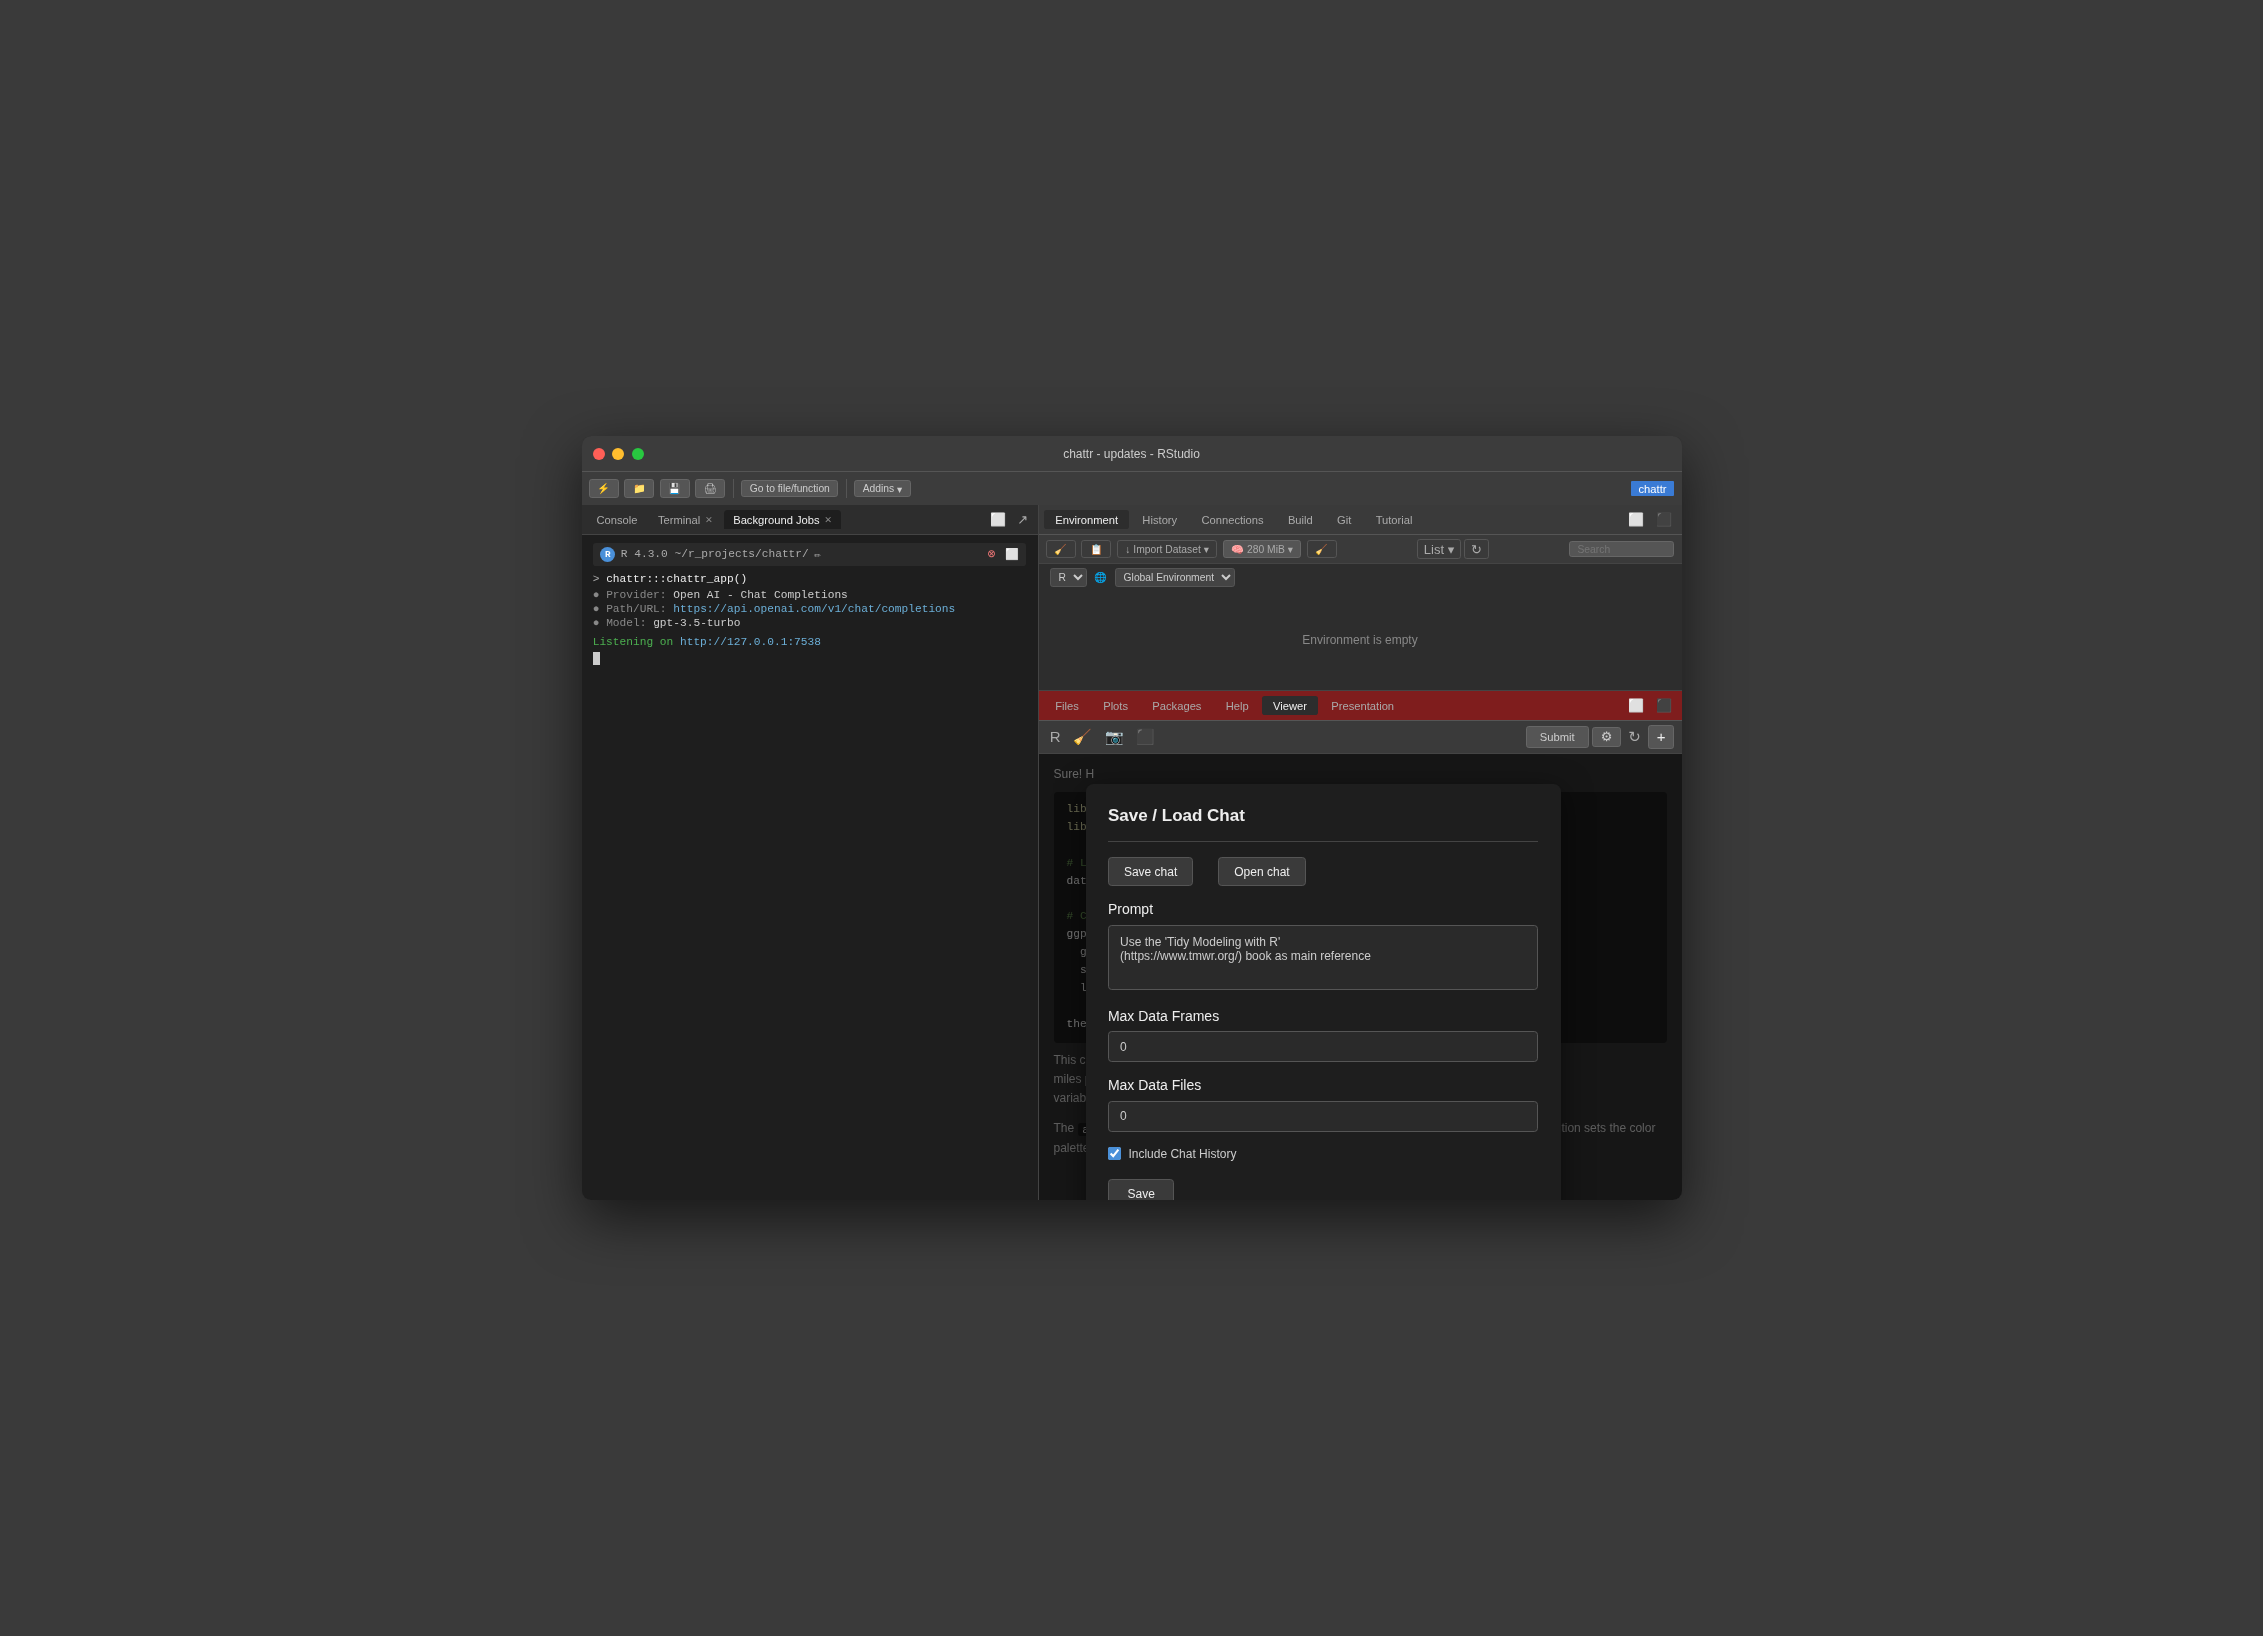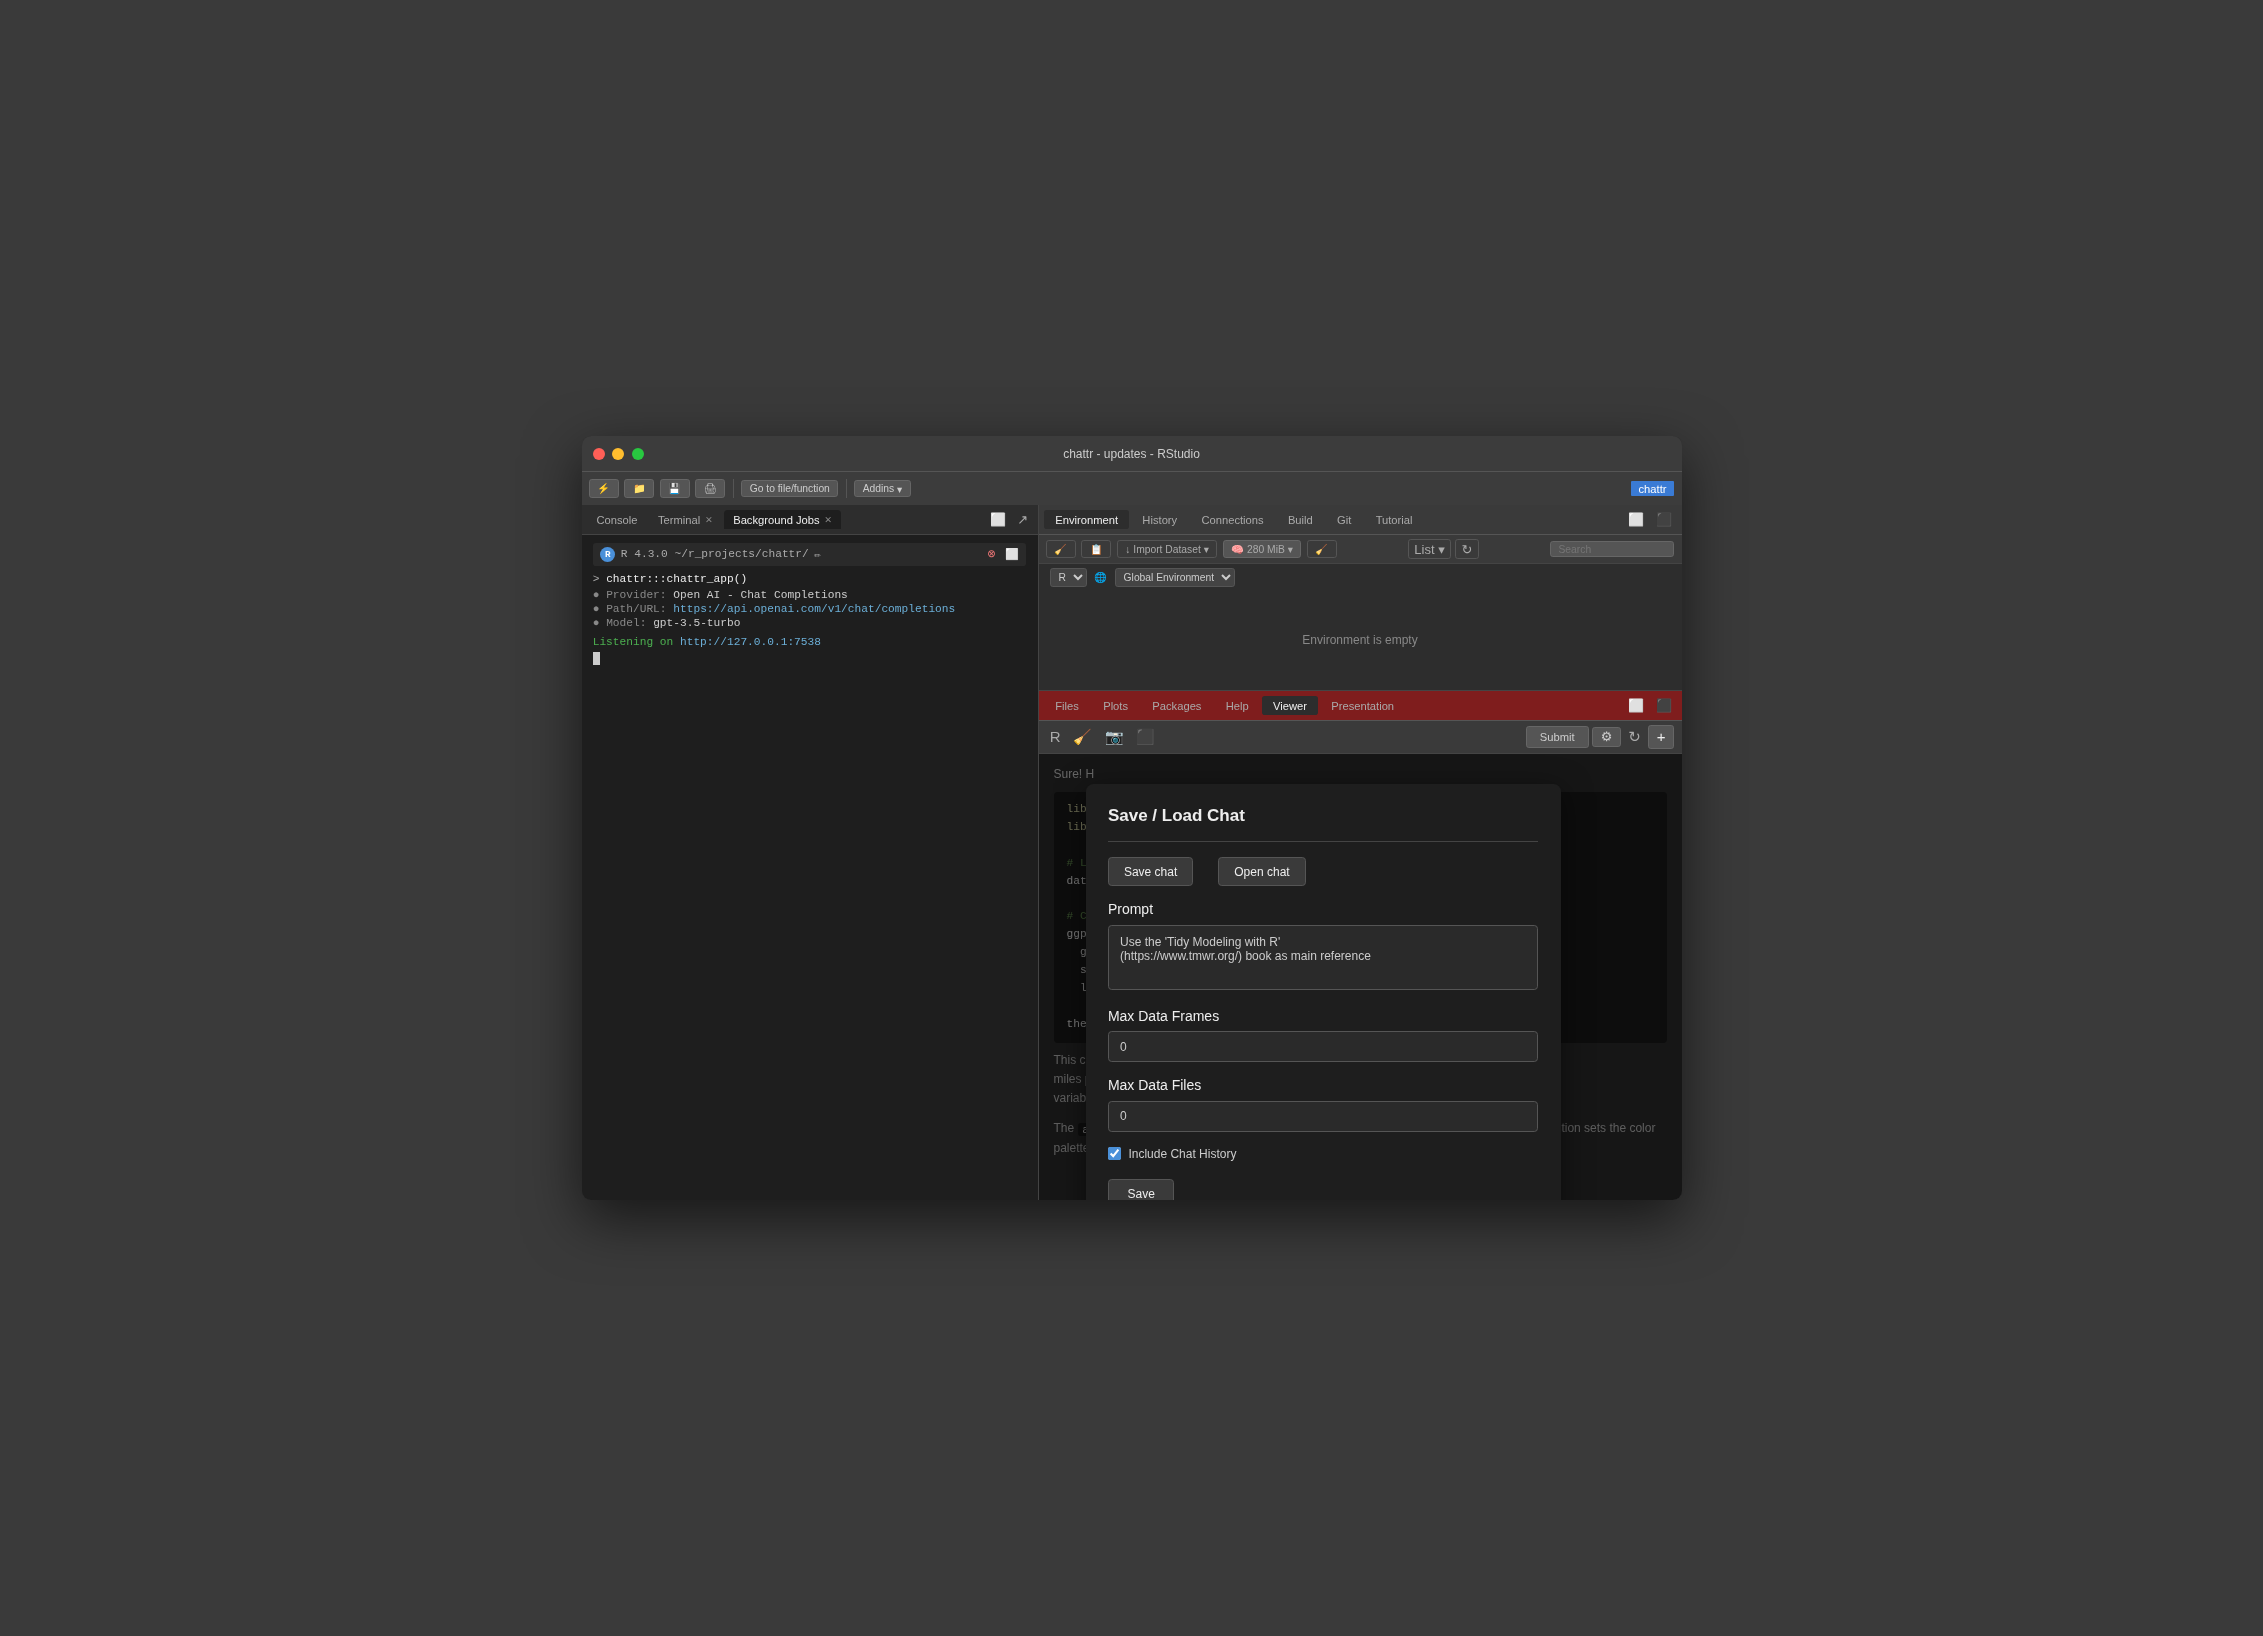--- a/index.html
+++ b/index.html
@@ -257,21 +257,21 @@
       padding: 1.9px 7.5px;
     }
     .env-search {
       margin-left: auto;
       background: #555;
       border: 0.9px solid #666;
       border-radius: 2.8px;
       color: #ccc;
       font-size: 10.3px;
       padding: 1.9px 7.5px;
-      width: 124px;
+      width: 105px;
     }
     .global-env-bar {
       display: flex;
       align-items: center;
       padding: 3.7px 11.2px;
       background: #2d2d2d;
       gap: 7.5px;
     }
     .global-env-bar select {
       background: #444;

